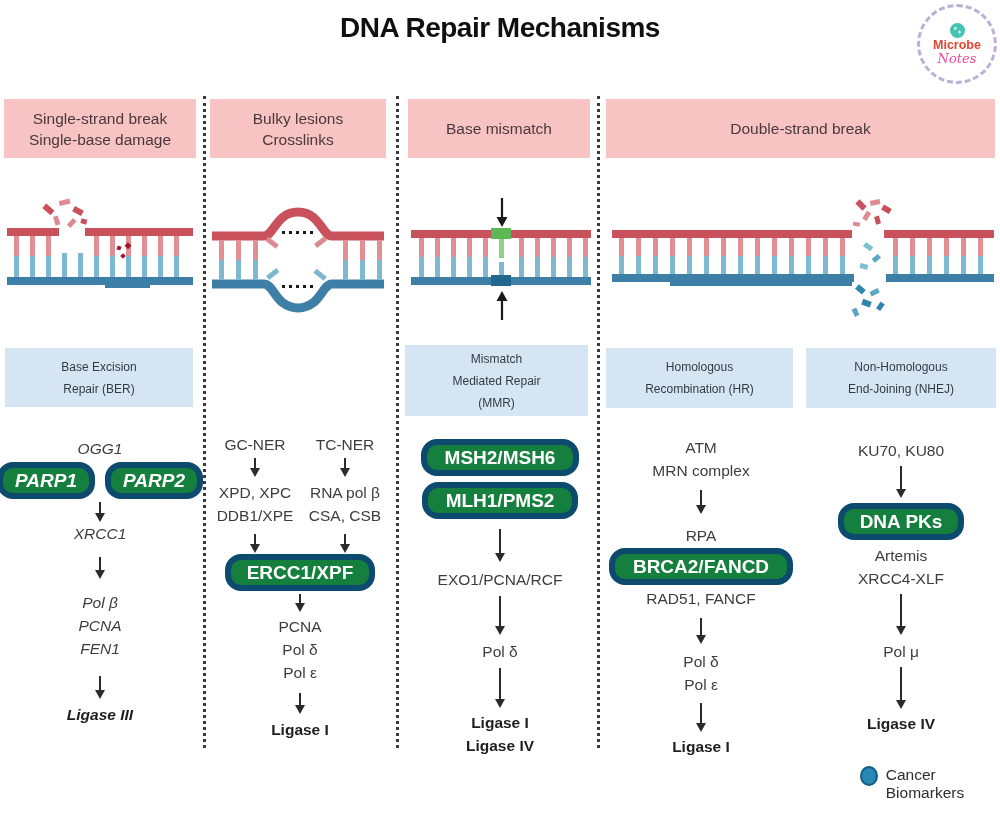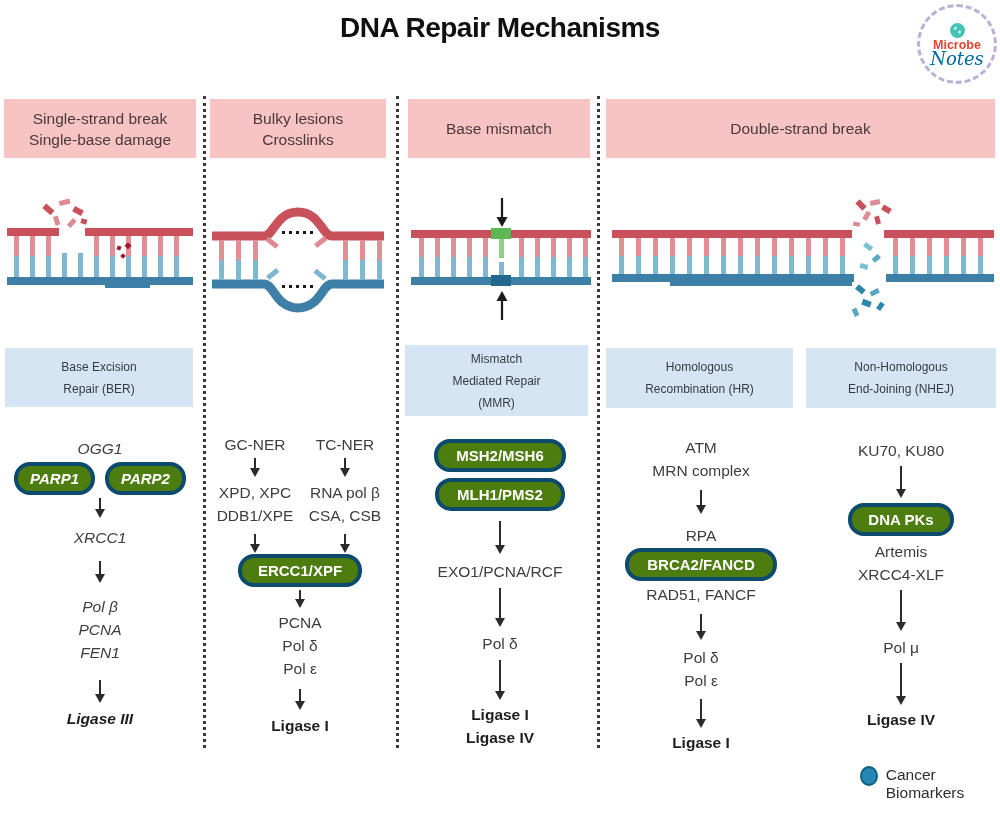--- a/index.html
+++ b/index.html
@@ -19,21 +19,21 @@
     background:#fff;
   }
   .logo-ball {
     width:15px; height:15px; border-radius:50%;
     background:#46c2b4;
     background-image:radial-gradient(circle at 35% 35%, #aef0e6 1.5px, transparent 1.6px),
                      radial-gradient(circle at 65% 60%, #aef0e6 1.5px, transparent 1.6px);
     margin-bottom:1px;
   }
   .logo-name { font-size:12.5px; font-weight:bold; color:#e2452f; line-height:13px; }
-  .logo-sub  { font-size:18px; font-style:italic; color:#0369a1; font-family:"DejaVu Serif", serif; line-height:14px; }
+  .logo-sub  { font-size:13px; font-style:italic; color:#ec4899; font-family:"DejaVu Serif", serif; line-height:14px; }
   
   .divider {
     position:absolute; top:96px; height:652px; width:0;
     border-left:3px dotted #3a3a3a;
   }
   
   .damage-box {
     position:absolute; top:99px; height:59px; background:#f7c3c3;
     display:flex; align-items:center; justify-content:center; text-align:center;
     font-size:15.5px; line-height:21px; color:#4a393c; white-space:pre-line;
@@ -46,22 +46,22 @@
   }
   
   .flow {
     position:absolute; display:flex; flex-direction:column; align-items:center;
   }
   .step {
     font-size:15.5px; line-height:23px; color:#3d3d3d; text-align:center; white-space:pre-line;
   }
   .final { font-weight:bold; color:#1e1e1e; }
   .pill {
-    background:#4d7c0f; border:4px solid #0c4a6e; border-radius:16px;
-    color:#ffffff; font-weight:bold; font-size:15px; line-height:19px;
+    background:#15803d; border:6px solid #0c4a6e; border-radius:16px;
+    color:#ffffff; font-weight:bold; font-size:19px; line-height:19px;
     padding:3px 12px; text-align:center; white-space:nowrap;
   }
   .pill-row { display:flex; gap:10px; }
   .arrow { width:2.5px; background:#2b2b2b; position:relative; margin-bottom:9px; }
   .arrow::after {
     content:""; position:absolute; left:50%; bottom:-9px; transform:translateX(-50%);
     border:5.5px solid transparent; border-top:9px solid #2b2b2b; border-bottom:none;
   }
   .branches { display:flex; width:100%; }
   .branch { flex:1 1 50%; display:flex; flex-direction:column; align-items:center; }
@@ -305,21 +305,21 @@
   <div class="pathway-box" style="left:806px; top:348px; width:190px; height:60px;">Non-Homologous
 End-Joining (NHEJ)</div>
 
   <div class="flow" style="left:5px; top:437px; width:190px;font-style:italic;">
     <div class="step">OGG1</div>
     <div class="pill-row" style="margin-top:2px;align-items:center;">
       <span class="pill">PARP1</span>
       <span class="pill">PARP2</span>
     </div>
     <div class="arrow" style="height:11px; margin-top:3px;"></div>
-    <div class="step" style="margin-top:8px;">XRCC1</div>
+    <div class="step" style="">XRCC1</div>
     <div class="arrow" style="height:13px; margin-top:12px;"></div>
     <div class="step" style="margin-top:12px;">Pol β
 PCNA
 FEN1</div>
     <div class="arrow" style="height:14px; margin-top:16px;"></div>
     <div class="step final" style="margin-top:4px;">Ligase III</div>
   </div>
 
   <div class="flow" style="left:210px; top:433px; width:180px;">
     <div class="branches">

